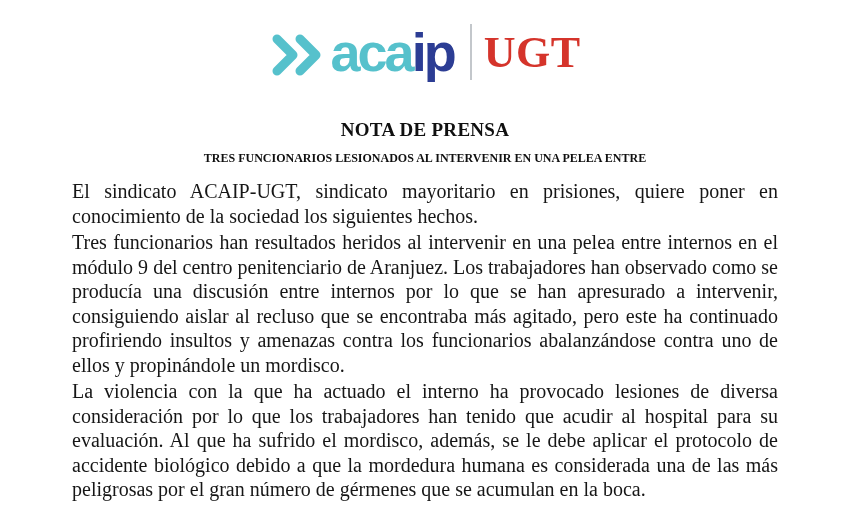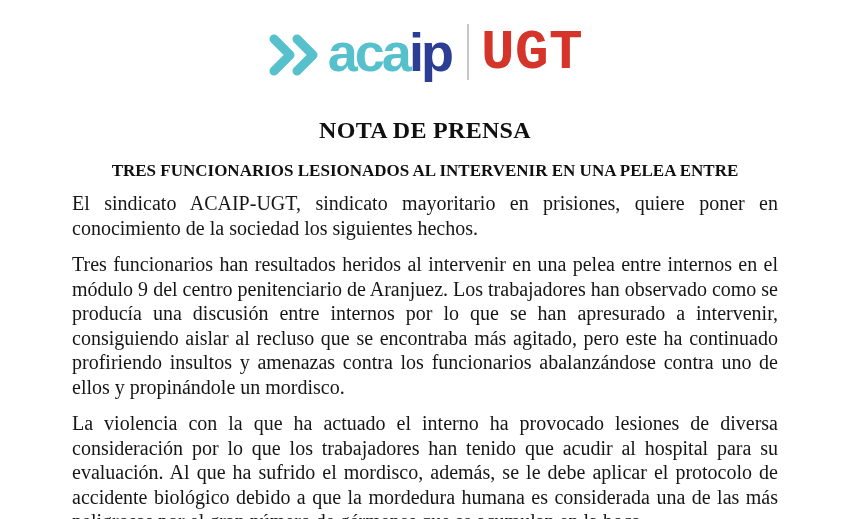--- a/index.html
+++ b/index.html
@@ -39,57 +39,57 @@
   }
   .acaip-teal { color: #56c1cc; }
   .acaip-blue { color: #2c3d94; }
   .logo-divider {
     width: 2px;
     height: 56px;
     background: #c3c7cb;
     margin: 0 12px 0 16px;
   }
   .ugt-word {
-    font-family: Liberation Mono, monospace;
+    font-family: Liberation Serif, serif;
     font-weight: 700;
-    font-size: 56px;
+    font-size: 44px;
     letter-spacing: 0.5px;
     color: #d5342b;
     line-height: 1;
     margin-top: 2px;
   }
   
   .kicker {
     margin: 28px 0 0;
     text-align: center;
-    font-size: 24px;
+    font-size: 19px;
     font-weight: 700;
     line-height: 24px;
     letter-spacing: 0.3px;
     color: #101010;
   }
   .headline {
-    margin: 18px 0 0;
+    margin: 6px 0 0;
     text-align: center;
-    font-size: 17px;
+    font-size: 12px;
     font-weight: 700;
     line-height: 21px;
     color: #101010;
   }
   .headline-line { display: block; white-space: nowrap; }
   
   .body-text { margin-top: 10px; }
   .body-text p {
     margin: 0;
     font-size: 20px;
     line-height: 24.5px;
     text-align: justify;
     color: #161616;
   }
-  .body-text p + p { margin-top: 12px; }
+  .body-text p + p { margin-top: 2px; }
 </style>
 </head>
 <body>
 
 <div class="page">
 
   <header class="logo-row">
     <span class="chevrons">
       <svg width="54" height="46" viewBox="0 0 54 46" aria-hidden="true">
         <path d="M7 7 L23 23 L7 39" fill="none" stroke="#56c1cc" stroke-width="9" stroke-linecap="round" stroke-linejoin="round"></path>

